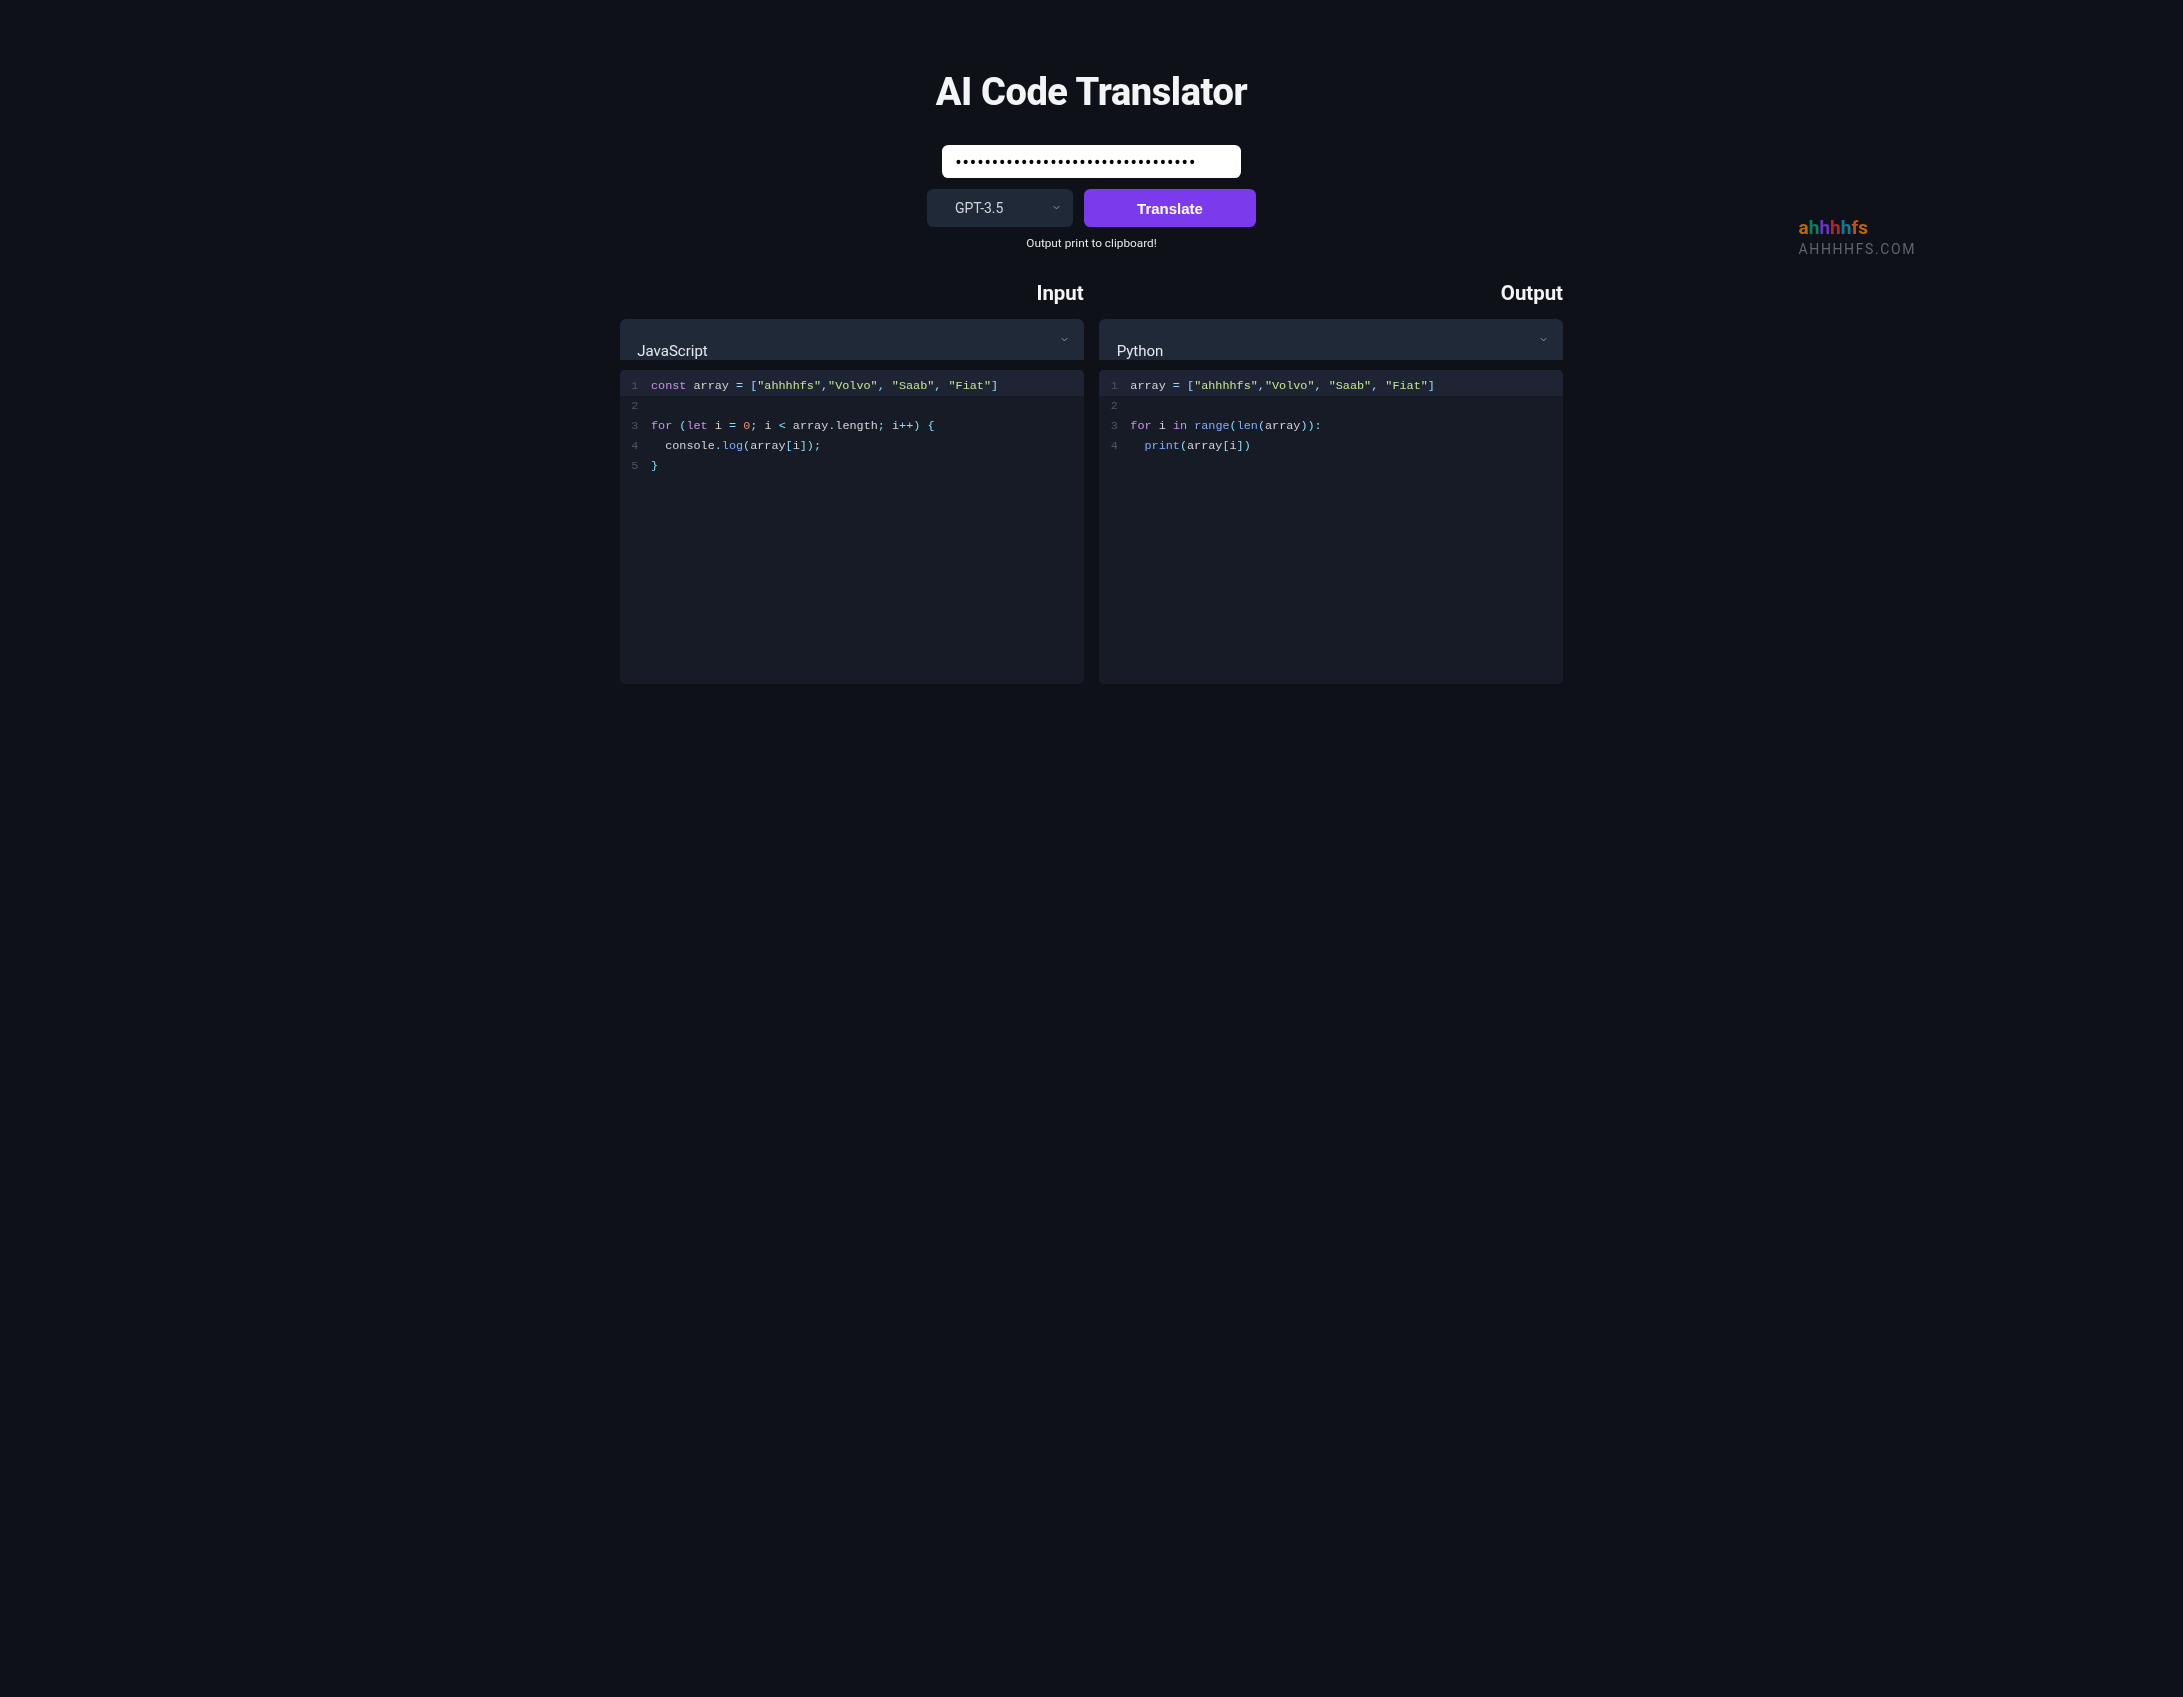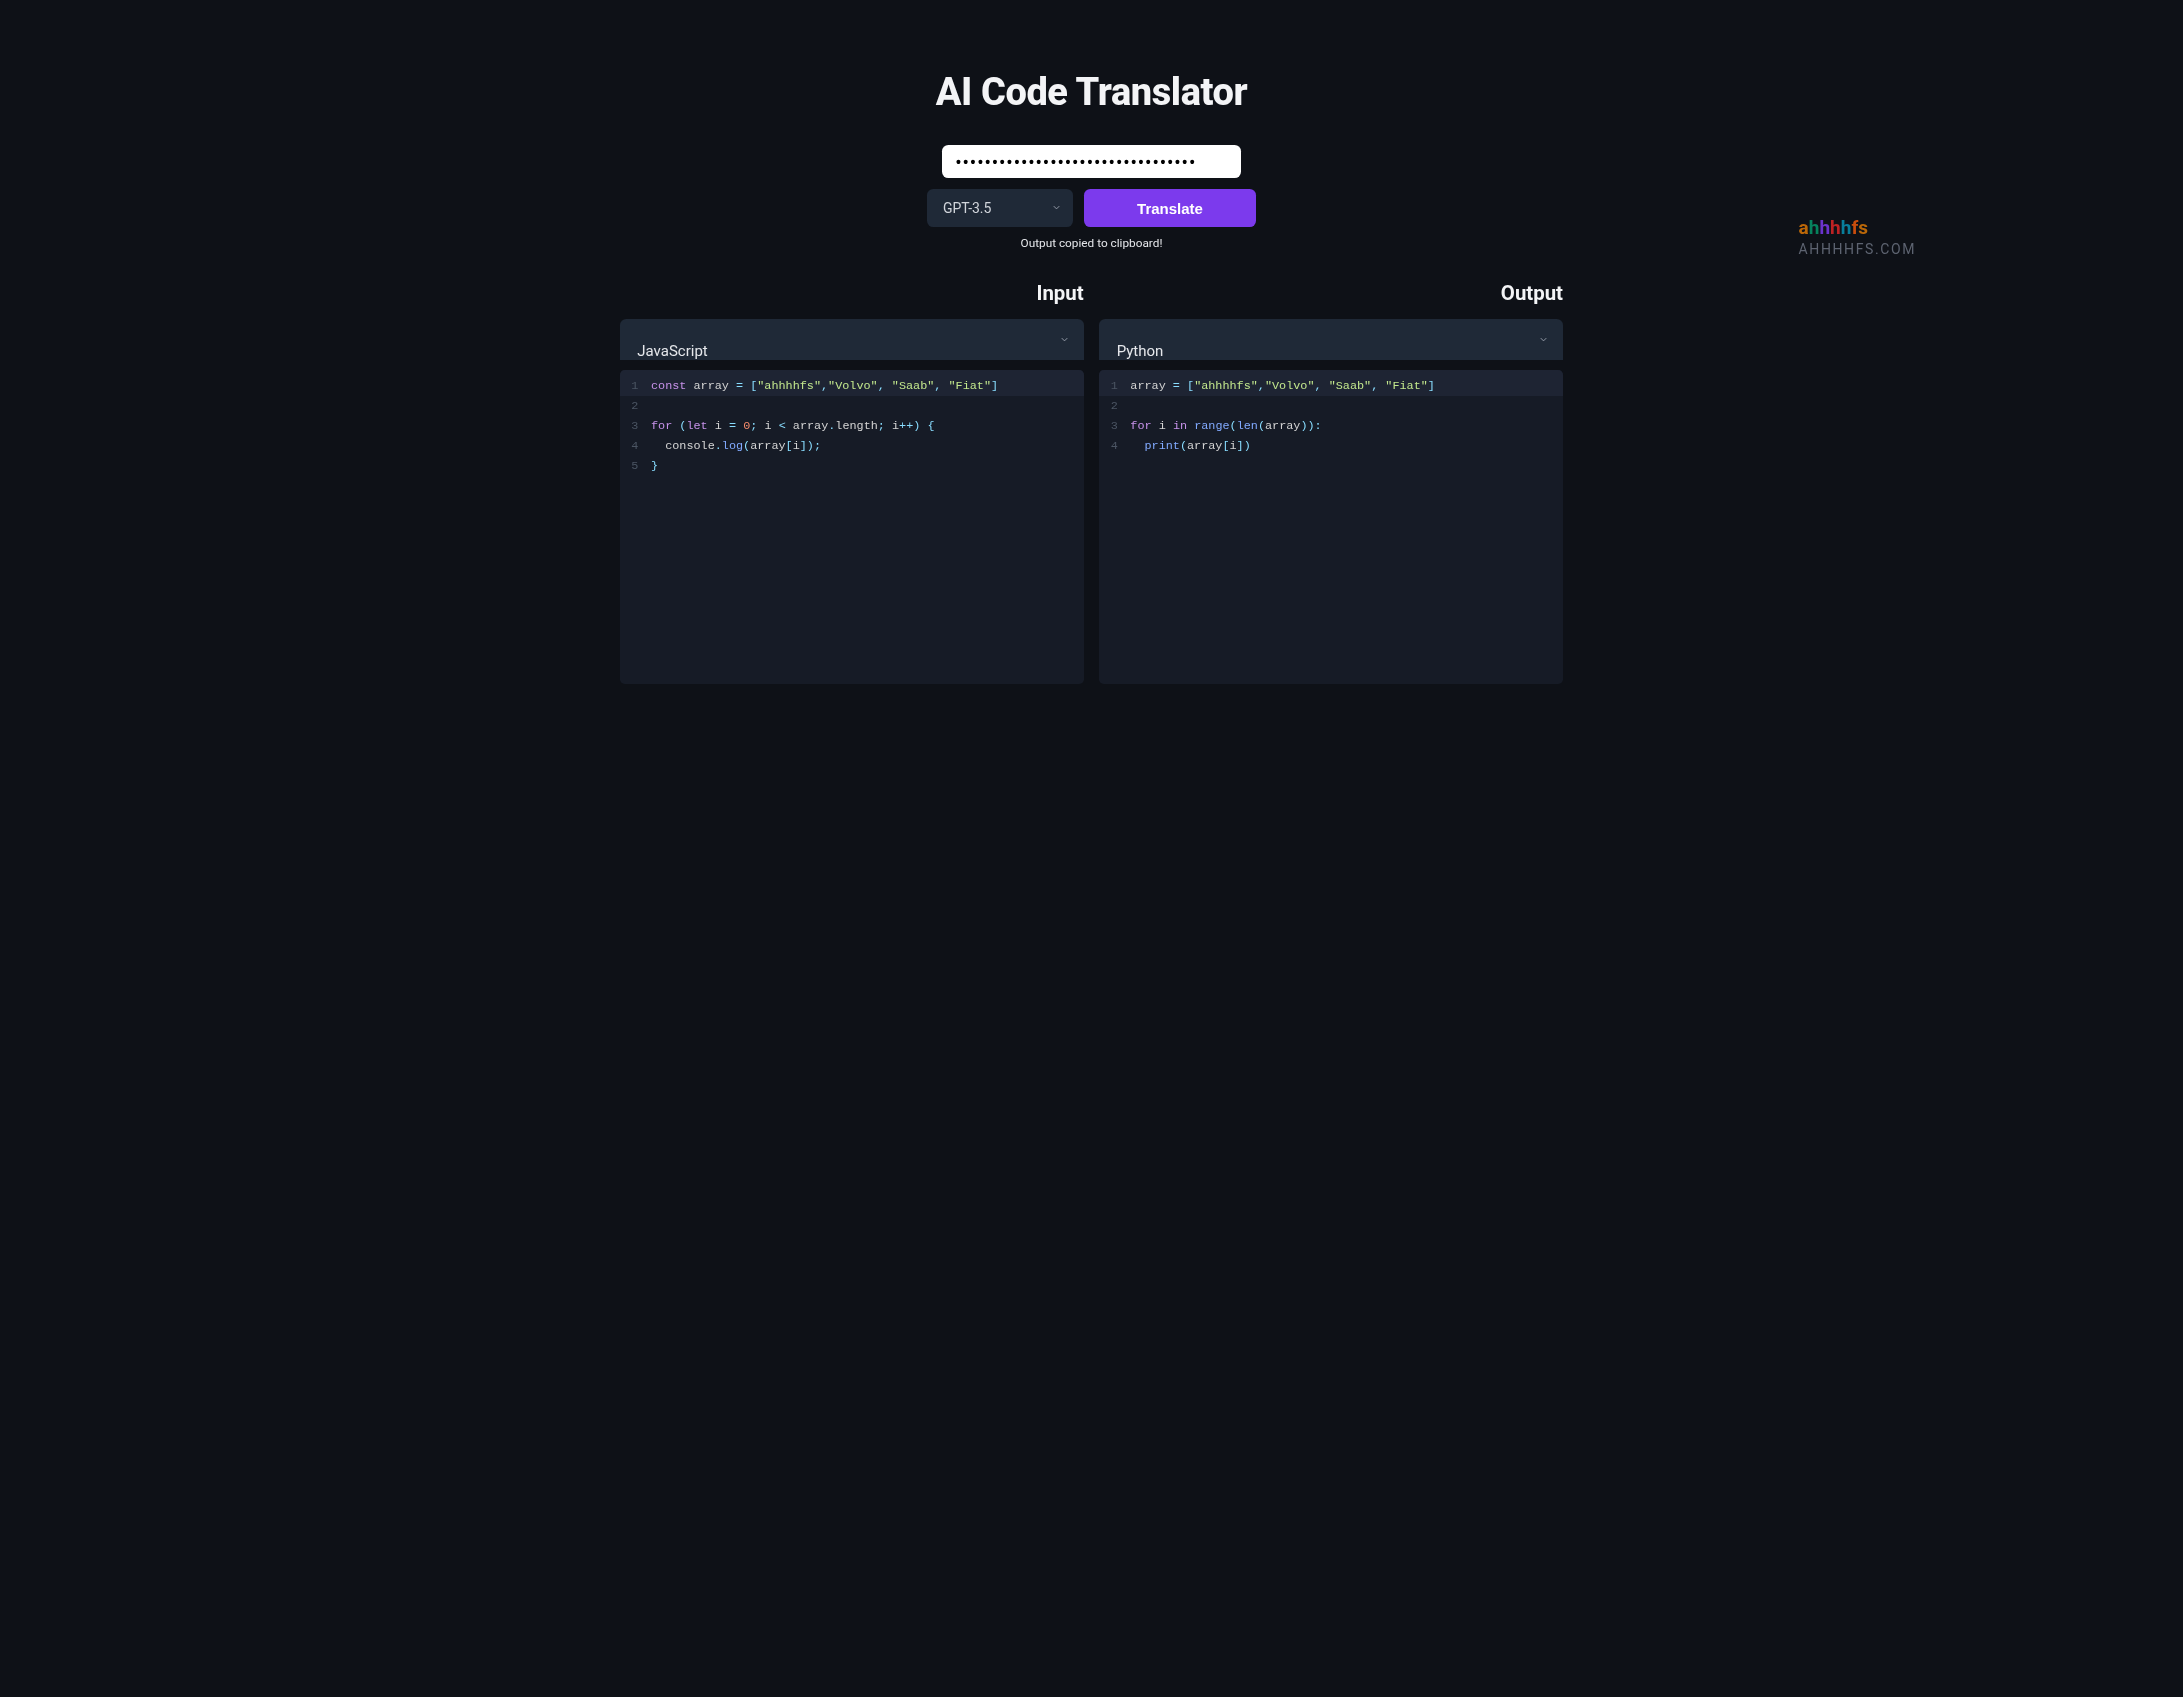--- a/index.html
+++ b/index.html
@@ -60,21 +60,21 @@
     }
     
     .model-select {
       position: relative;
       width: 146px;
       height: 38px;
       background-color: #1f2937;
       border-radius: 6.3px;
       display: flex;
       align-items: center;
-      padding: 0 16px;
+      padding: 0 28px;
       cursor: pointer;
       color: #d1d5db;
       font-size: 14px;
     }
     
     .model-select .chevron {
       position: absolute;
       right: 11px;
       top: 50%;
       transform: translateY(-50%);
@@ -236,21 +236,21 @@
         <span class="chevron">
           <svg viewBox="0 0 24 24">
               <polyline points="6 9 12 15 18 9"></polyline>
             </svg>
         </span>
       </div>
       <button class="translate-btn">Translate</button>
     </div>
   </div>
 
-  <div class="status-text">Output copied to clipboard!</div>
+  <div class="status-text">Output print to clipboard!</div>
 
   <div class="panels">
     <div class="panel">
       <div class="panel-title">Input</div>
       <div class="lang-select">
         <span>JavaScript</span>
         <span class="chevron">
           <svg viewBox="0 0 24 24">
               <polyline points="6 9 12 15 18 9"></polyline>
             </svg>

